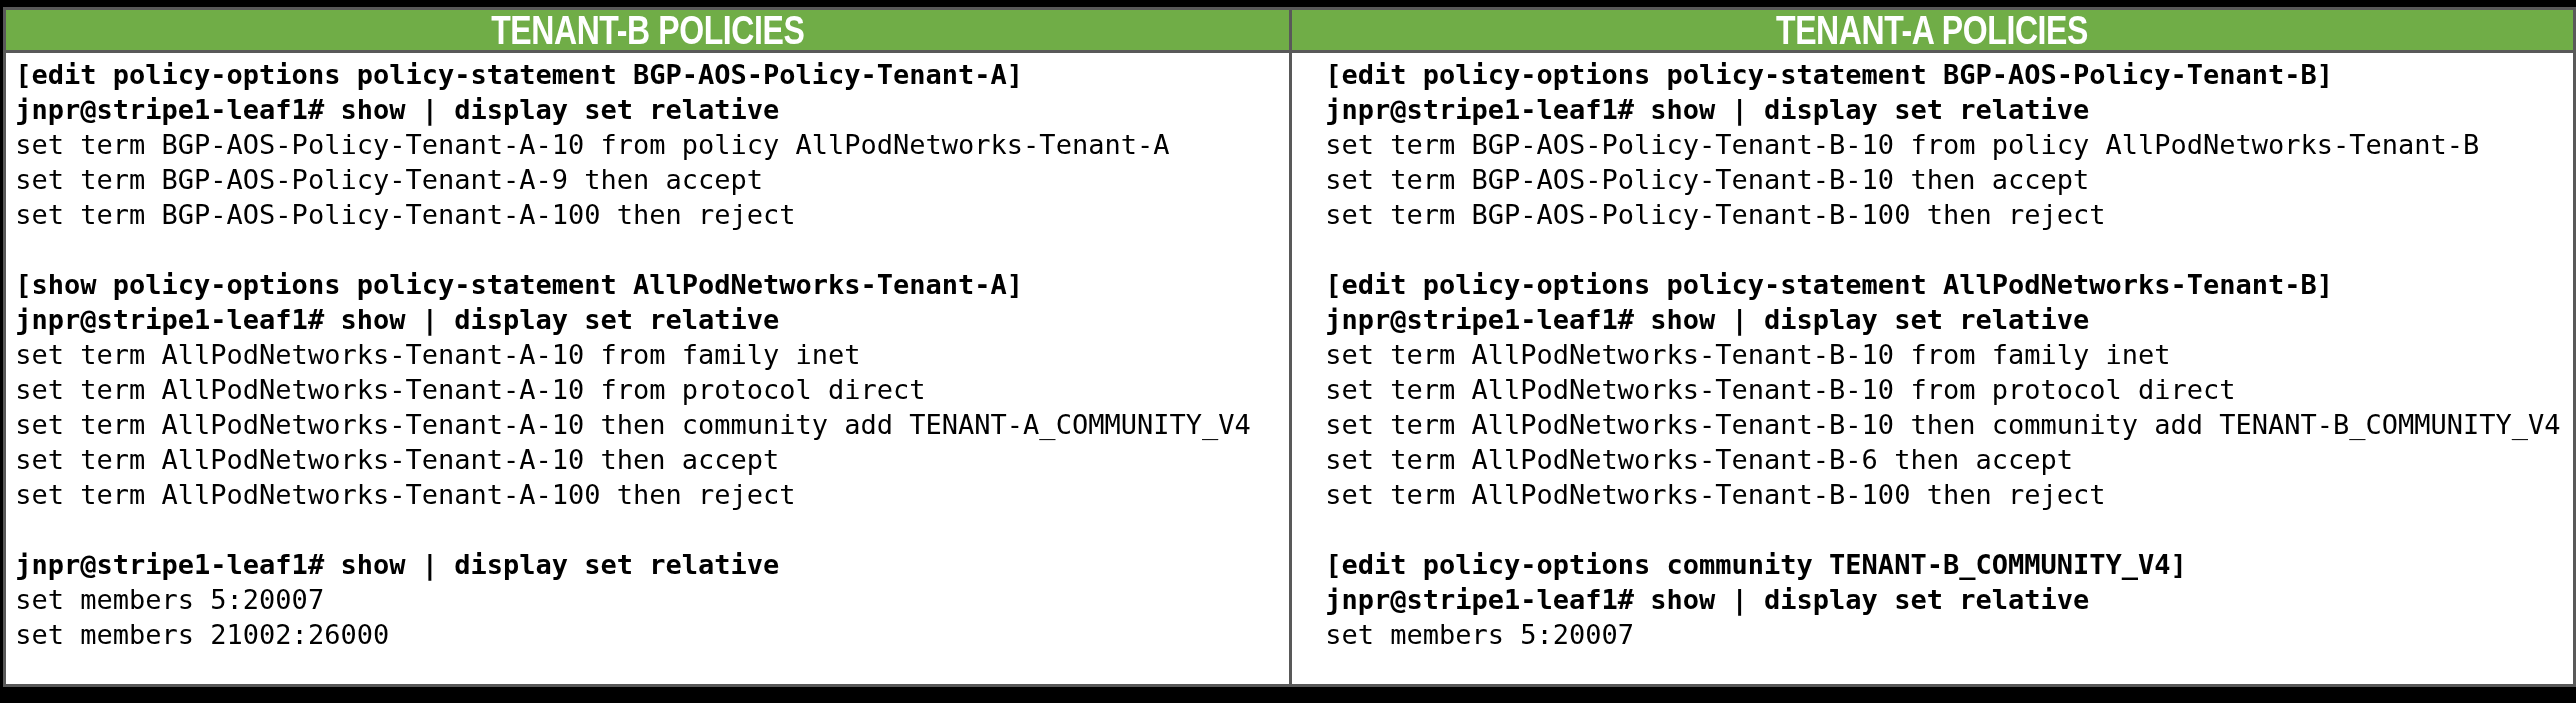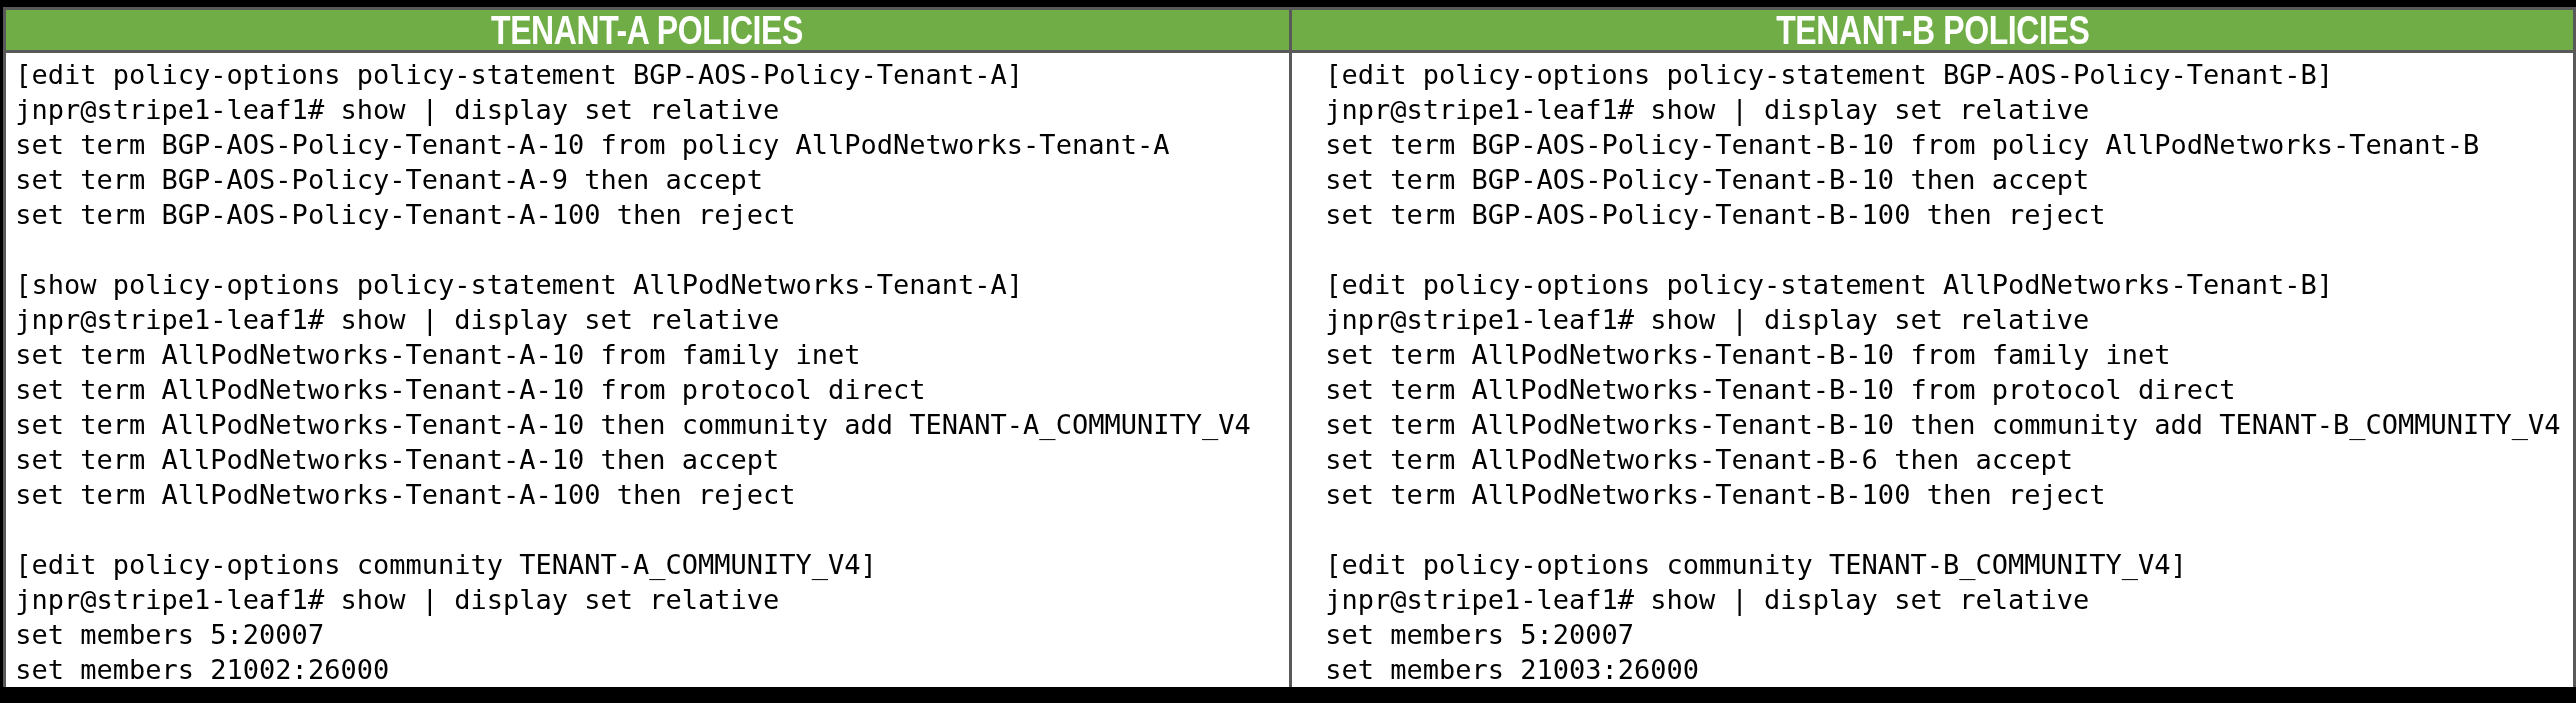--- a/index.html
+++ b/index.html
@@ -64,32 +64,32 @@
   .body-cell + .body-cell{border-left:3.2px solid var(--border);padding-left:33px;}
   .section + .section{margin-top:35px;}
   .code-line{
     font-family:"DejaVu Sans Mono","Liberation Mono",monospace;
     font-size:27px;
     line-height:35px;
     color:var(--code-fg);
     white-space:pre;
     font-stretch:condensed;
   }
-  .code-line.bold{font-weight:400;}
+  .code-line.bold{font-weight:700;}
 </style>
 </head>
 <body>
 
 <div class="policy-table">
   <div class="header-row">
     <div class="header-cell">
-      <span class="header-text">TENANT-A POLICIES</span>
+      <span class="header-text">TENANT-B POLICIES</span>
     </div>
     <div class="header-cell">
-      <span class="header-text">TENANT-B POLICIES</span>
+      <span class="header-text">TENANT-A POLICIES</span>
     </div>
   </div>
   <div class="body-row">
     <div class="body-cell">
         <div class="section">
           <div class="code-line bold">[edit policy-options policy-statement BGP-AOS-Policy-Tenant-A]</div>
           <div class="code-line bold">jnpr@stripe1-leaf1# show | display set relative</div>
           <div class="code-line">set term BGP-AOS-Policy-Tenant-A-10 from policy AllPodNetworks-Tenant-A</div>
           <div class="code-line">set term BGP-AOS-Policy-Tenant-A-9 then accept</div>
           <div class="code-line">set term BGP-AOS-Policy-Tenant-A-100 then reject</div>
@@ -97,21 +97,20 @@
         <div class="section">
           <div class="code-line bold">[show policy-options policy-statement AllPodNetworks-Tenant-A]</div>
           <div class="code-line bold">jnpr@stripe1-leaf1# show | display set relative</div>
           <div class="code-line">set term AllPodNetworks-Tenant-A-10 from family inet</div>
           <div class="code-line">set term AllPodNetworks-Tenant-A-10 from protocol direct</div>
           <div class="code-line">set term AllPodNetworks-Tenant-A-10 then community add TENANT-A_COMMUNITY_V4</div>
           <div class="code-line">set term AllPodNetworks-Tenant-A-10 then accept</div>
           <div class="code-line">set term AllPodNetworks-Tenant-A-100 then reject</div>
         </div>
         <div class="section">
-          <div class="code-line bold">[edit policy-options community TENANT-A_COMMUNITY_V4]</div>
           <div class="code-line bold">jnpr@stripe1-leaf1# show | display set relative</div>
           <div class="code-line">set members 5:20007</div>
           <div class="code-line">set members 21002:26000</div>
         </div>
       </div>
     <div class="body-cell">
         <div class="section">
           <div class="code-line bold">[edit policy-options policy-statement BGP-AOS-Policy-Tenant-B]</div>
           <div class="code-line bold">jnpr@stripe1-leaf1# show | display set relative</div>
           <div class="code-line">set term BGP-AOS-Policy-Tenant-B-10 from policy AllPodNetworks-Tenant-B</div>
@@ -124,18 +123,17 @@
           <div class="code-line">set term AllPodNetworks-Tenant-B-10 from family inet</div>
           <div class="code-line">set term AllPodNetworks-Tenant-B-10 from protocol direct</div>
           <div class="code-line">set term AllPodNetworks-Tenant-B-10 then community add TENANT-B_COMMUNITY_V4</div>
           <div class="code-line">set term AllPodNetworks-Tenant-B-6 then accept</div>
           <div class="code-line">set term AllPodNetworks-Tenant-B-100 then reject</div>
         </div>
         <div class="section">
           <div class="code-line bold">[edit policy-options community TENANT-B_COMMUNITY_V4]</div>
           <div class="code-line bold">jnpr@stripe1-leaf1# show | display set relative</div>
           <div class="code-line">set members 5:20007</div>
-          <div class="code-line">set members 21003:26000</div>
         </div>
       </div>
   </div>
 </div>
 
 
 </body></html>

